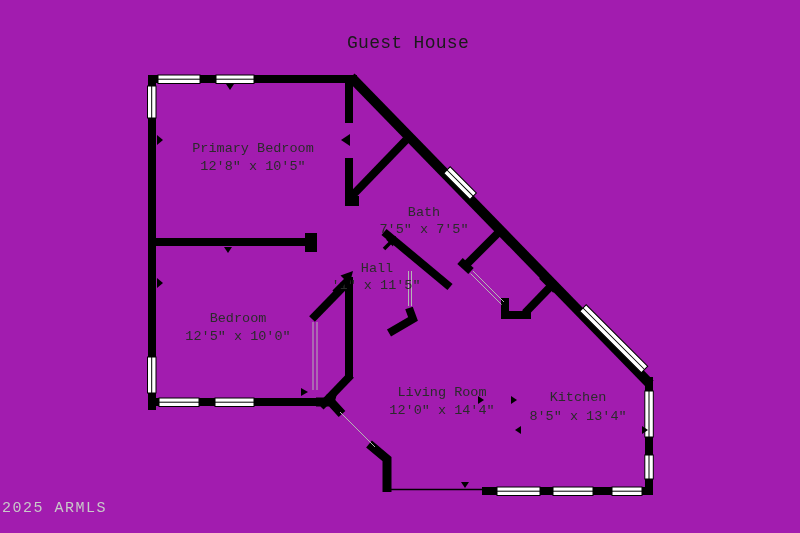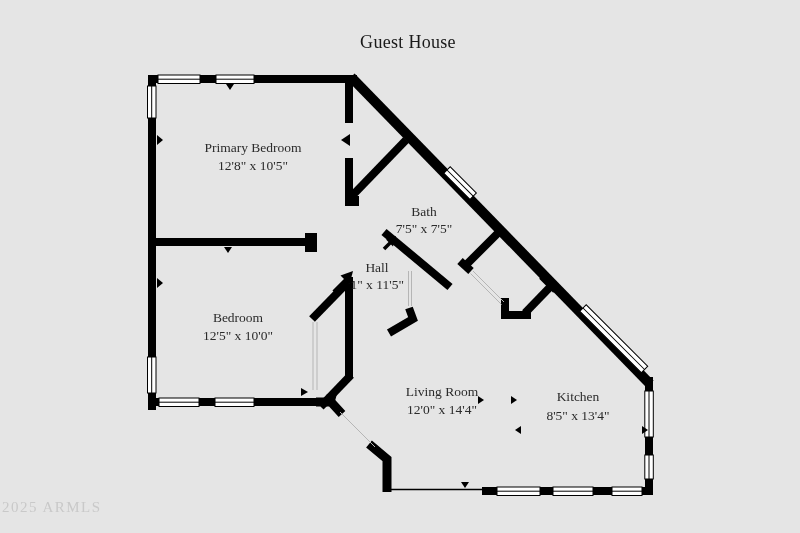--- a/index.html
+++ b/index.html
@@ -1,17 +1,17 @@
 <!DOCTYPE html>
 <html><head>
 <meta charset="utf-8">
 <style>
   html,body{margin:0;padding:0;background:#ffffff;}
-  .page{position:relative;width:800px;height:533px;background:#e5e5e5;overflow:hidden;
-        font-family:Liberation Serif, serif;}
+  .page{position:relative;width:800px;height:533px;background:#a21caf;overflow:hidden;
+        font-family:Liberation Mono, monospace;}
   svg{display:block;}
   .wall{fill:#000000;stroke:none;}
   .wallline{stroke:#000000;fill:none;}
   .winbox{fill:#ffffff;stroke:#000000;stroke-width:1;}
   .winline{stroke:#000000;stroke-width:1;fill:none;}
   .leaf{stroke:#b5b5b5;stroke-width:1;fill:none;}
   .tick{fill:#000000;stroke:none;}
   .arrowtail{stroke:#000000;fill:none;}
   .roomname{font-size:13.5px;}
   .roomdims{font-size:13.5px;}

